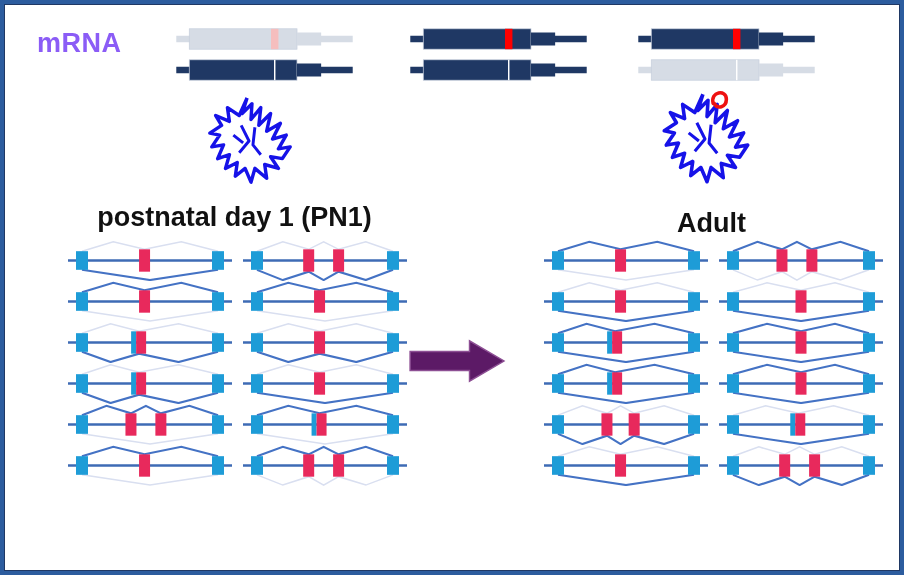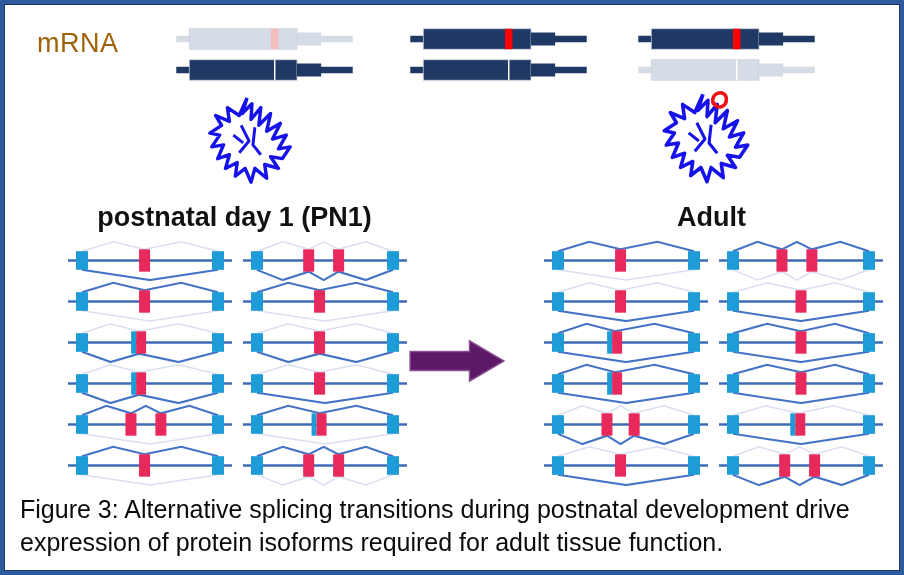--- a/index.html
+++ b/index.html
@@ -2,34 +2,34 @@
 <html><head>
 <meta charset="utf-8">
 <style>
   html,body{margin:0;padding:0;background:#ffffff;}
   .stage{
     position:relative;width:904px;height:575px;box-sizing:border-box;
     background:#ffffff;border:4px solid #2c5c9e;outline:1px solid #1f3864;outline-offset:-5px;
     font-family:"Liberation Sans", sans-serif;overflow:hidden;
   }
   .rowlabel{
-    position:absolute;font-weight:normal;font-size:27px;color:#a16207;
+    position:absolute;font-weight:bold;font-size:27px;color:#8b5cf6;
     letter-spacing:0.5px;
   }
   .mrna-label{left:33px;top:24px;}
   .protein-label{left:30px;top:118px;}
   .mrna-group{position:absolute;display:flex;flex-direction:column;gap:5px;}
   .mrna-group svg{display:block;}
   .protein{position:absolute;}
   .colhead{
     position:absolute;width:345px;text-align:center;font-weight:bold;
     font-size:27px;color:#111111;
   }
   .head-left{left:58px;top:198px;}
-  .head-right{left:535px;top:198px;}
+  .head-right{left:535px;top:204px;}
   .grid{
     position:absolute;display:grid;grid-template-columns:repeat(2,168px);
     column-gap:7px;row-gap:0px;
   }
   .grid-left{left:62px;top:236px;}
   .grid-right{left:538px;top:236px;}
   .grid svg{display:block;}
   .arrow{position:absolute;left:404px;top:334px;}
   .caption{
     position:absolute;left:16px;top:489px;width:876px;
@@ -311,14 +311,13 @@
         <rect x="92.1" y="10" width="11" height="24" fill="#e8295c"></rect>
       </svg>
     </div>
 
   <div class="arrow">
     <svg width="100" height="46" viewBox="0 0 100 48">
       <polygon points="0,14 62,14 62,3 98,24 62,45 62,34 0,34" fill="#5c1a66" stroke="#8d4f94" stroke-width="1.5"></polygon>
     </svg>
   </div>
 
-  <div class="caption">Figure 3: Alternative splicing transitions during postnatal development drive expression of protein isoforms required for adult tissue function.</div>
 </div>
 
 </body></html>

